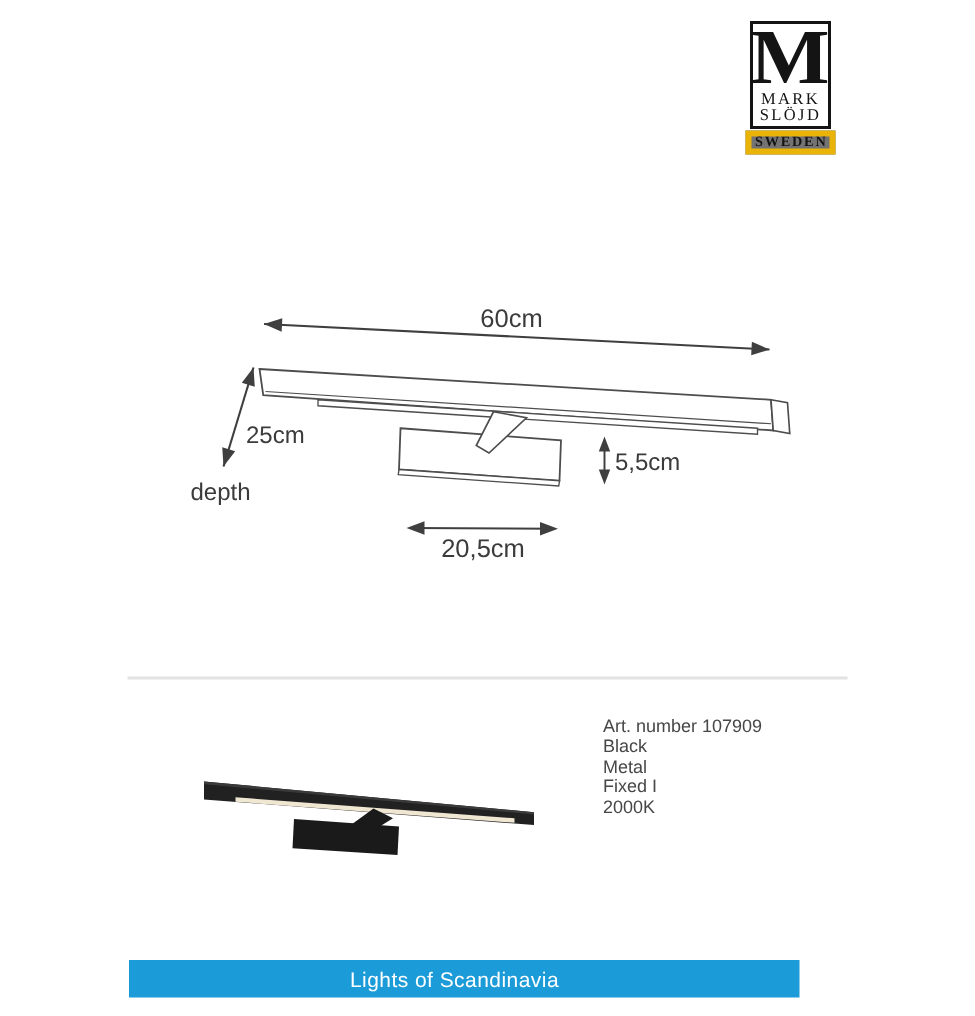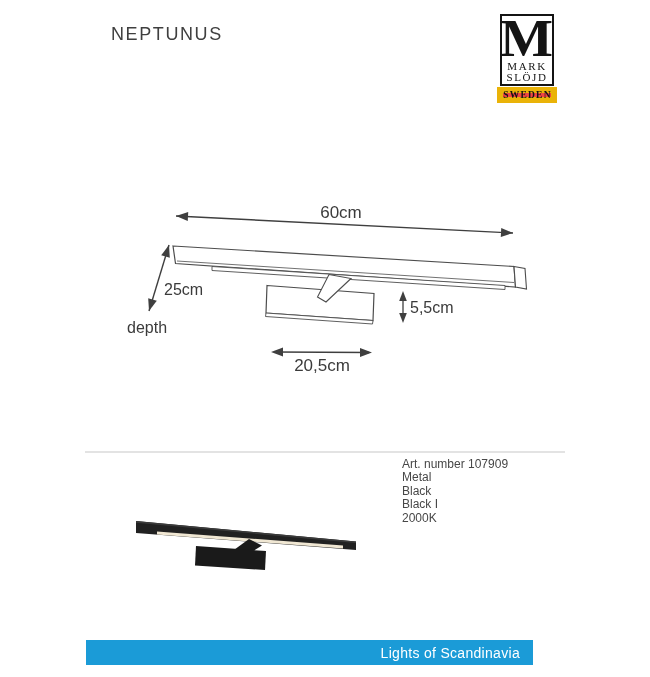--- a/index.html
+++ b/index.html
@@ -30,21 +30,21 @@
     font-size:52px;line-height:44px;margin-top:1px;
     transform:scaleX(1.08);
   }
   .logo-word{
     font-family:"Liberation Serif", serif;font-weight:normal;
     font-size:11px;line-height:11px;letter-spacing:1.6px;
     margin-left:0; 
   }
   .logo-lower{
     box-sizing:border-box;width:60px;height:16px;margin-top:1px;
-    border:6px solid #eab308;background:#ef4444;
+    border:4px solid #eab308;background:#737373;
     display:flex;align-items:center;justify-content:center;
   }
   .logo-sweden{
     font-family:"Liberation Serif", serif;font-weight:bold;
     font-size:9.5px;letter-spacing:1.2px;line-height:10px;margin-left:1px;
   }
   
   .diagram-svg{position:absolute;left:100px;top:195px;}
   .dim-text{
     font-family:"Liberation Sans", sans-serif;
@@ -53,39 +53,38 @@
   .dim-text-lg{font-size:17px;}
   
   .divider{
     position:absolute;left:85px;top:451px;width:480px;height:2px;
     background:#e3e3e3;
   }
   
   .photo-svg{position:absolute;left:120px;top:508px;}
   
   .specs{
-    position:absolute;left:402px;top:458px;width:170px;
+    position:absolute;left:402px;top:478px;width:170px;
     font-size:12px;line-height:13.4px;color:#474747;
   }
   
   .footer-bar{
     position:absolute;left:86px;top:640px;width:447px;height:25px;
-    display:flex;align-items:center;justify-content:flex-end;
+    display:flex;align-items:center;justify-content:center;
     padding-right:13px;box-sizing:border-box;
   }
   .footer-text{
     color:#ffffff;font-size:14px;letter-spacing:0.3px;
   }
 </style>
 </head>
 <body>
 
 <div id="sheet">
 
-  <div class="product-title">NEPTUNUS</div>
 
   <div class="logo">
     <div class="logo-upper">
       <div class="logo-m">M</div>
       <div class="logo-word">MARK</div>
       <div class="logo-word">SLÖJD</div>
     </div>
     <div class="logo-lower">
       <div class="logo-sweden">SWEDEN</div>
     </div>
@@ -129,23 +128,23 @@
   <svg class="photo-svg" width="260" height="72" viewBox="120 508 260 72" xmlns="http://www.w3.org/2000/svg">
     <polygon points="136,521 356,541.5 356,550 136,533" fill="#212121"></polygon>
     <polygon points="136,521 356,541.5 356,543 136,522.8" fill="#3a3a3a"></polygon>
     <polygon points="157,531.5 343,545.5 343,548.5 157,534.5" fill="#f0e7d3"></polygon>
     <polygon points="249,539 262,545.5 237,561 227,555" fill="#1a1a1a"></polygon>
     <polygon points="196,546 266,551 265,570 195,565.5" fill="#1a1a1a"></polygon>
   </svg>
 
   <div class="specs">
       <div>Art. number 107909</div>
+      <div>Black</div>
       <div>Metal</div>
-      <div>Black</div>
-      <div>Black I</div>
+      <div>Fixed I</div>
       <div>2000K</div>
     </div>
 
   <div class="footer-bar" style="background-color: rgb(27, 155, 215);">
     <span class="footer-text">Lights of Scandinavia</span>
   </div>
 
 </div>
 
 </body></html>

